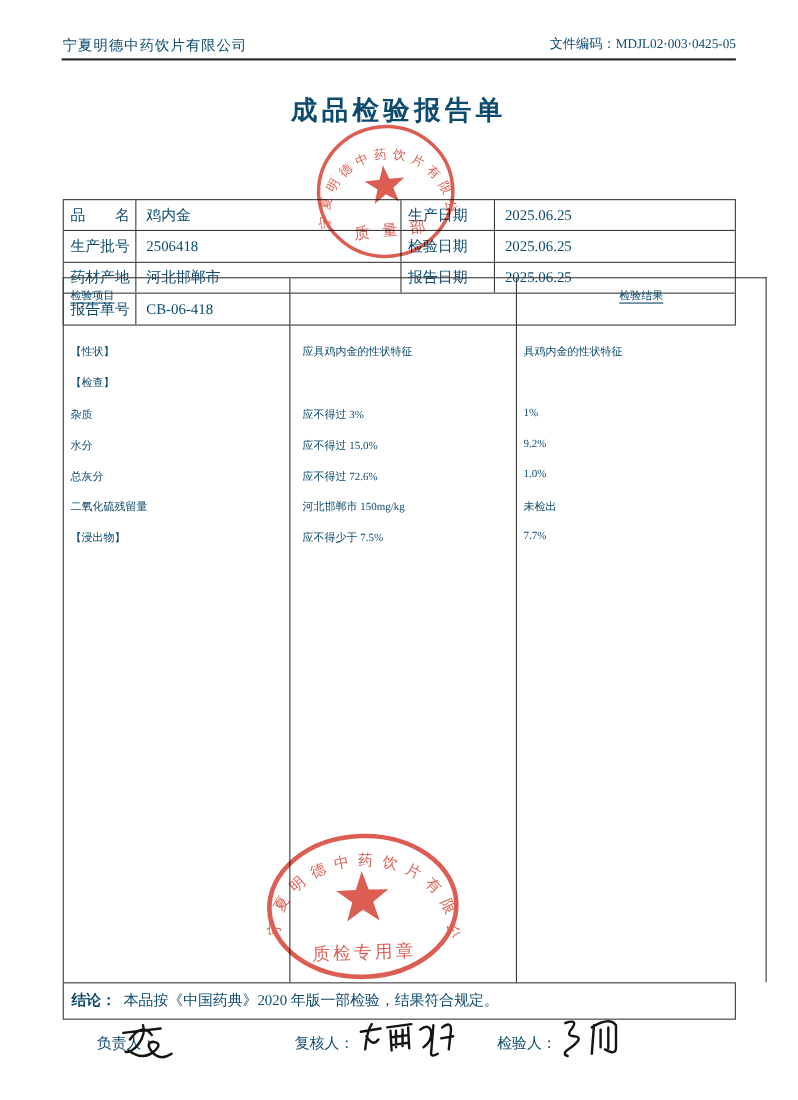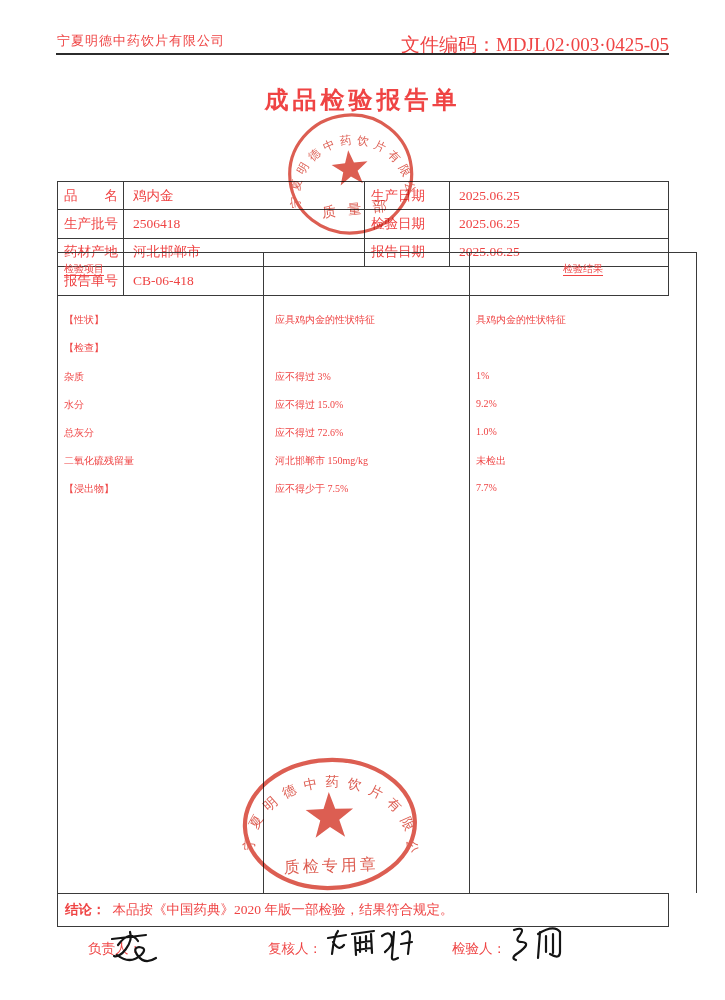--- a/index.html
+++ b/index.html
@@ -1,20 +1,20 @@
 <!DOCTYPE html>
 <html><head>
 <meta charset="utf-8">
 <style>
   html,body{margin:0;padding:0;background:#ffffff;}
   .page{position:relative;width:725px;height:1000px;background:#ffffff;overflow:hidden;
-        font-family:"Liberation Serif","DejaVu Serif",serif;color:#ef4444;}
+        font-family:"Liberation Serif","DejaVu Serif",serif;color:#0c4a6e;}
 
   .hdr-company{position:absolute;left:57px;top:32px;font-size:13px;letter-spacing:1px;}
-  .hdr-code{position:absolute;right:56px;top:32px;font-size:19px;}
+  .hdr-code{position:absolute;right:56px;top:32px;font-size:12px;}
   .hdr-rule{position:absolute;left:56px;right:56px;top:53px;border-top:2px solid #2b2b2b;}
 
   .title{position:absolute;left:0;right:0;top:84px;text-align:center;
          font-size:24px;font-weight:bold;letter-spacing:4px;}
 
   
   .info-table{position:absolute;left:57px;top:137px;width:612px;height:115px;
               border:1px solid #3a3a3a;box-sizing:border-box;font-size:13.5px;
               display:grid;grid-template-rows:repeat(4,1fr);margin-top:44px;}
   .info-row{display:grid;border-bottom:1px solid #3a3a3a;box-sizing:border-box;}

